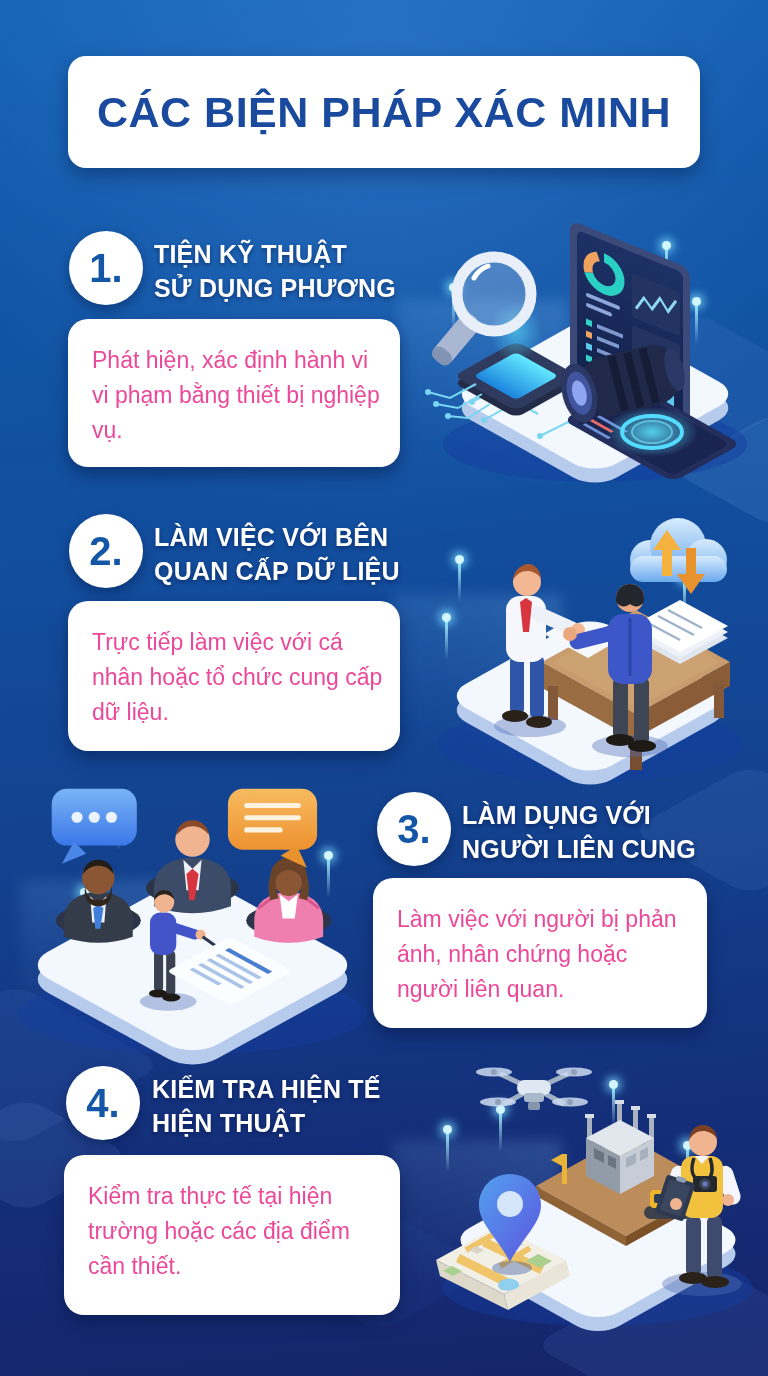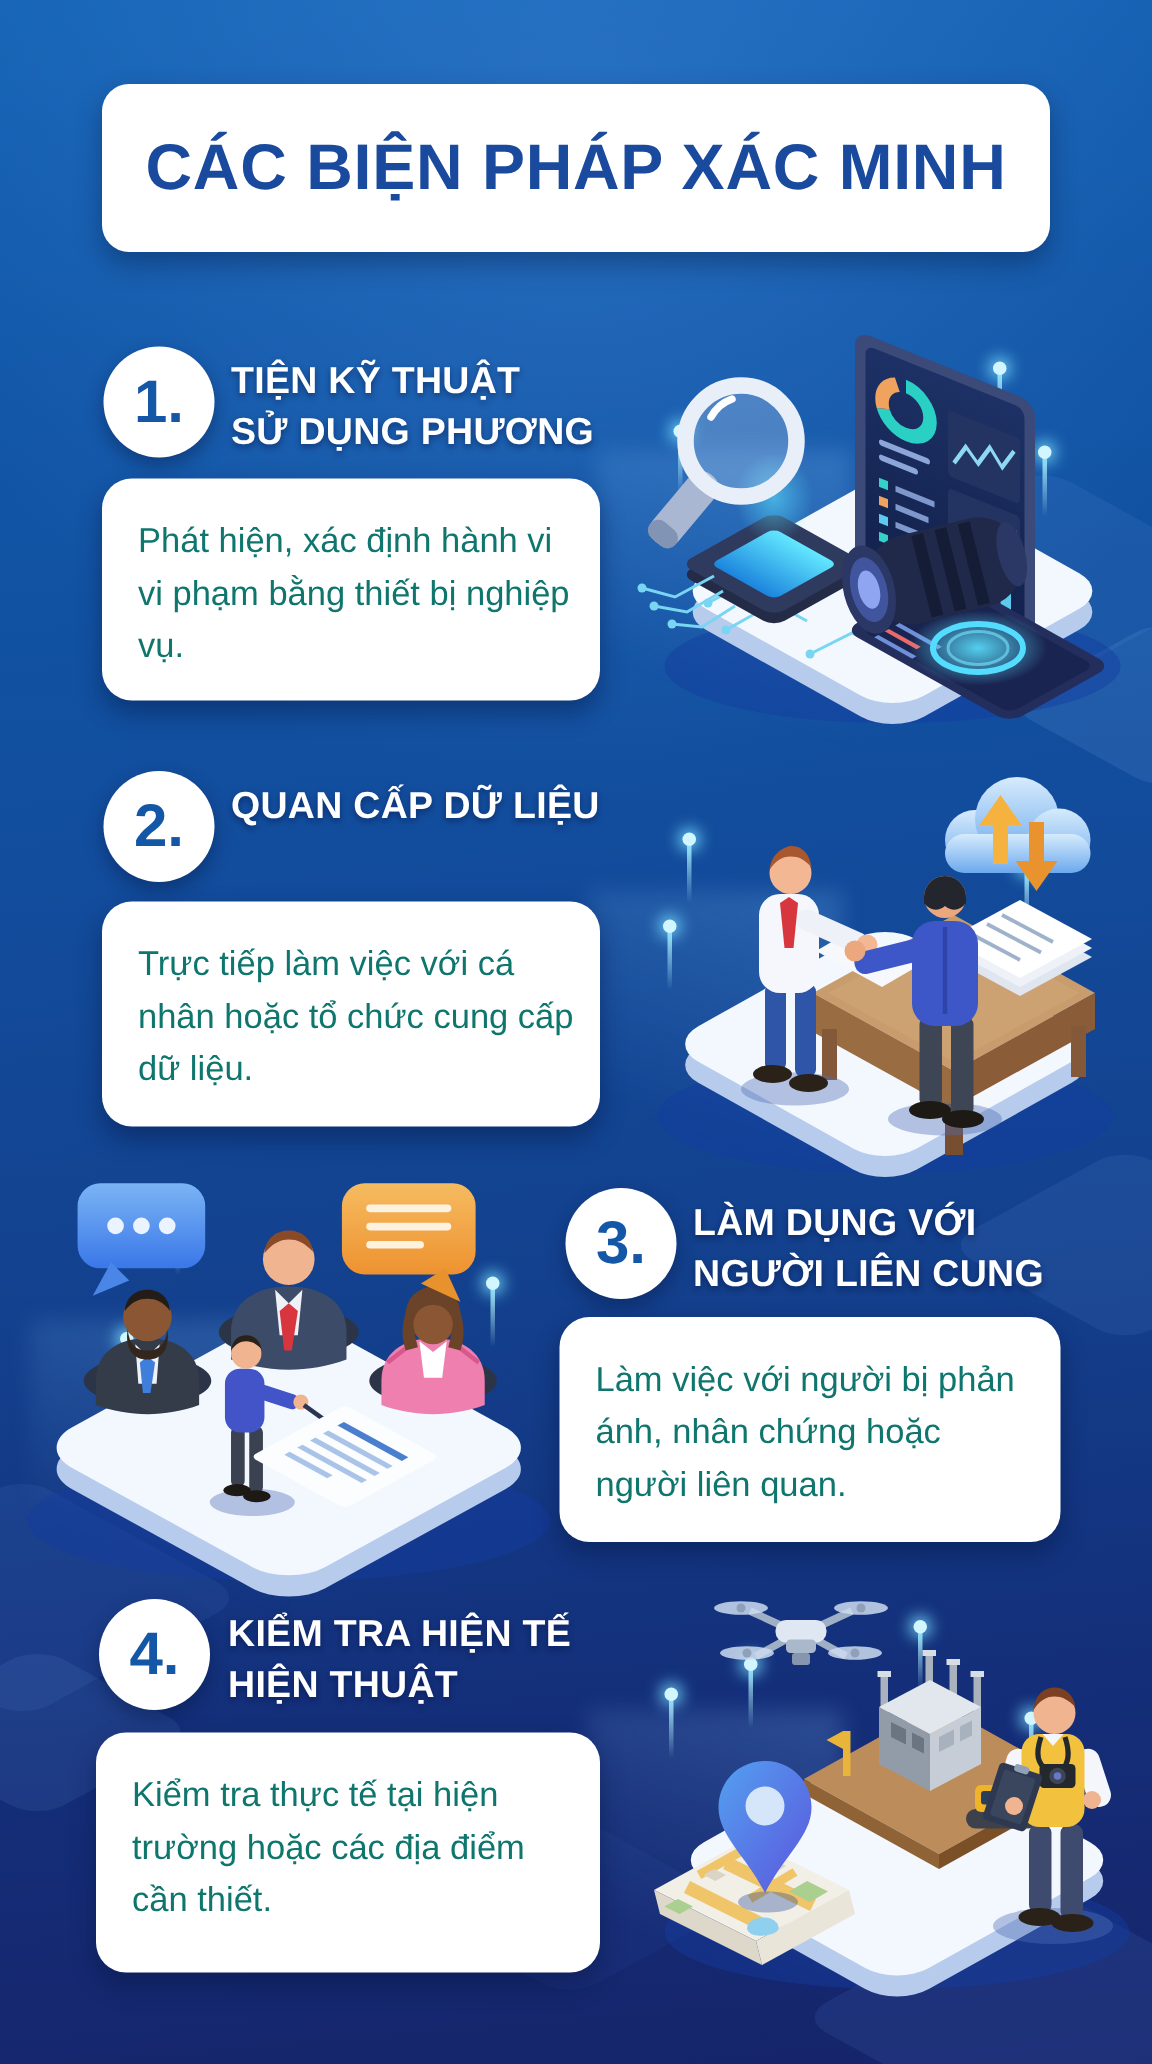--- a/index.html
+++ b/index.html
@@ -22,21 +22,21 @@
   .title-box{position:absolute;left:68px;top:56px;width:632px;height:112px;border-radius:18px;
     background:#ffffff;box-shadow:0 8px 18px rgba(5,20,60,.38);}
   .title{font-size:43px;font-weight:bold;color:#1a4a9e;text-align:center;line-height:112px;letter-spacing:.5px;}
   .num-circle{position:absolute;width:74px;height:74px;border-radius:50%;background:#ffffff;
     display:flex;align-items:center;justify-content:center;font-size:40px;font-weight:bold;color:#1557a7;
     box-shadow:0 5px 12px rgba(5,20,60,.4);}
   .heading{position:absolute;color:#ffffff;font-weight:bold;font-size:25px;line-height:34px;
     letter-spacing:.2px;white-space:nowrap;text-shadow:0 2px 4px rgba(0,10,50,.45);}
   .heading .hl{display:block;}
   .card{position:absolute;background:#ffffff;border-radius:20px;box-shadow:0 8px 16px rgba(5,20,60,.42);
-    color:#0f766e;font-size:23px;line-height:35px;padding:24px 16px 18px 24px;box-sizing:border-box;}
+    color:#ec4899;font-size:23px;line-height:35px;padding:24px 16px 18px 24px;box-sizing:border-box;}
   .ill{position:absolute;}
   .ill svg{width:100%;height:100%;display:block;}
   .c1{left:69px;top:231px}  .h1{left:154px;top:237px}  .card1{left:68px;top:319px;width:332px;height:148px}
   .c2{left:69px;top:514px}  .h2{left:154px;top:520px}  .card2{left:68px;top:601px;width:332px;height:150px}
   .c3{left:377px;top:792px} .h3{left:462px;top:798px}  .card3{left:373px;top:878px;width:334px;height:150px}
   .c4{left:66px;top:1066px} .h4{left:152px;top:1072px} .card4{left:64px;top:1155px;width:336px;height:160px}
   .ill1{left:420px;top:196px;width:350px;height:300px}
   .ill2{left:418px;top:488px;width:350px;height:300px}
   .ill3{left:-5px;top:766px;width:395px;height:305px}
   .ill4{left:418px;top:1036px;width:350px;height:300px}
@@ -273,20 +273,21 @@
         <circle cx="-60" cy="14" r="7" fill="#eba87e"></circle>
         <circle cx="0" cy="-22" r="14" fill="#eba87e"></circle>
         <path d="M-14,-22 a14,14 0 0,1 28,0 l0,4 c-4,5 -9,6 -14,2 c-5,4 -10,3 -14,-2 z" fill="#23262c"></path>
       </g>
     </svg>
   </div>
   <div class="num-circle c2">
       <span>2.</span>
     </div>
   <div class="heading h2">
+    <span class="hl">LÀM VIỆC VỚI BÊN</span>
     <span class="hl">QUAN CẤP DỮ LIỆU</span>
   </div>
   <div class="card card2"><span>Trực tiếp làm việc với cá nhân hoặc tổ chức cung cấp dữ liệu.</span></div>
 
   <div class="ill ill3">
     <svg viewBox="0 0 390 300">
       <defs>
         <linearGradient id="bubB" x1="0" y1="0" x2="0" y2="1">
             <stop offset="0" stop-color="#7ab4f5"></stop>
             <stop offset="1" stop-color="#3a77e8"></stop>

